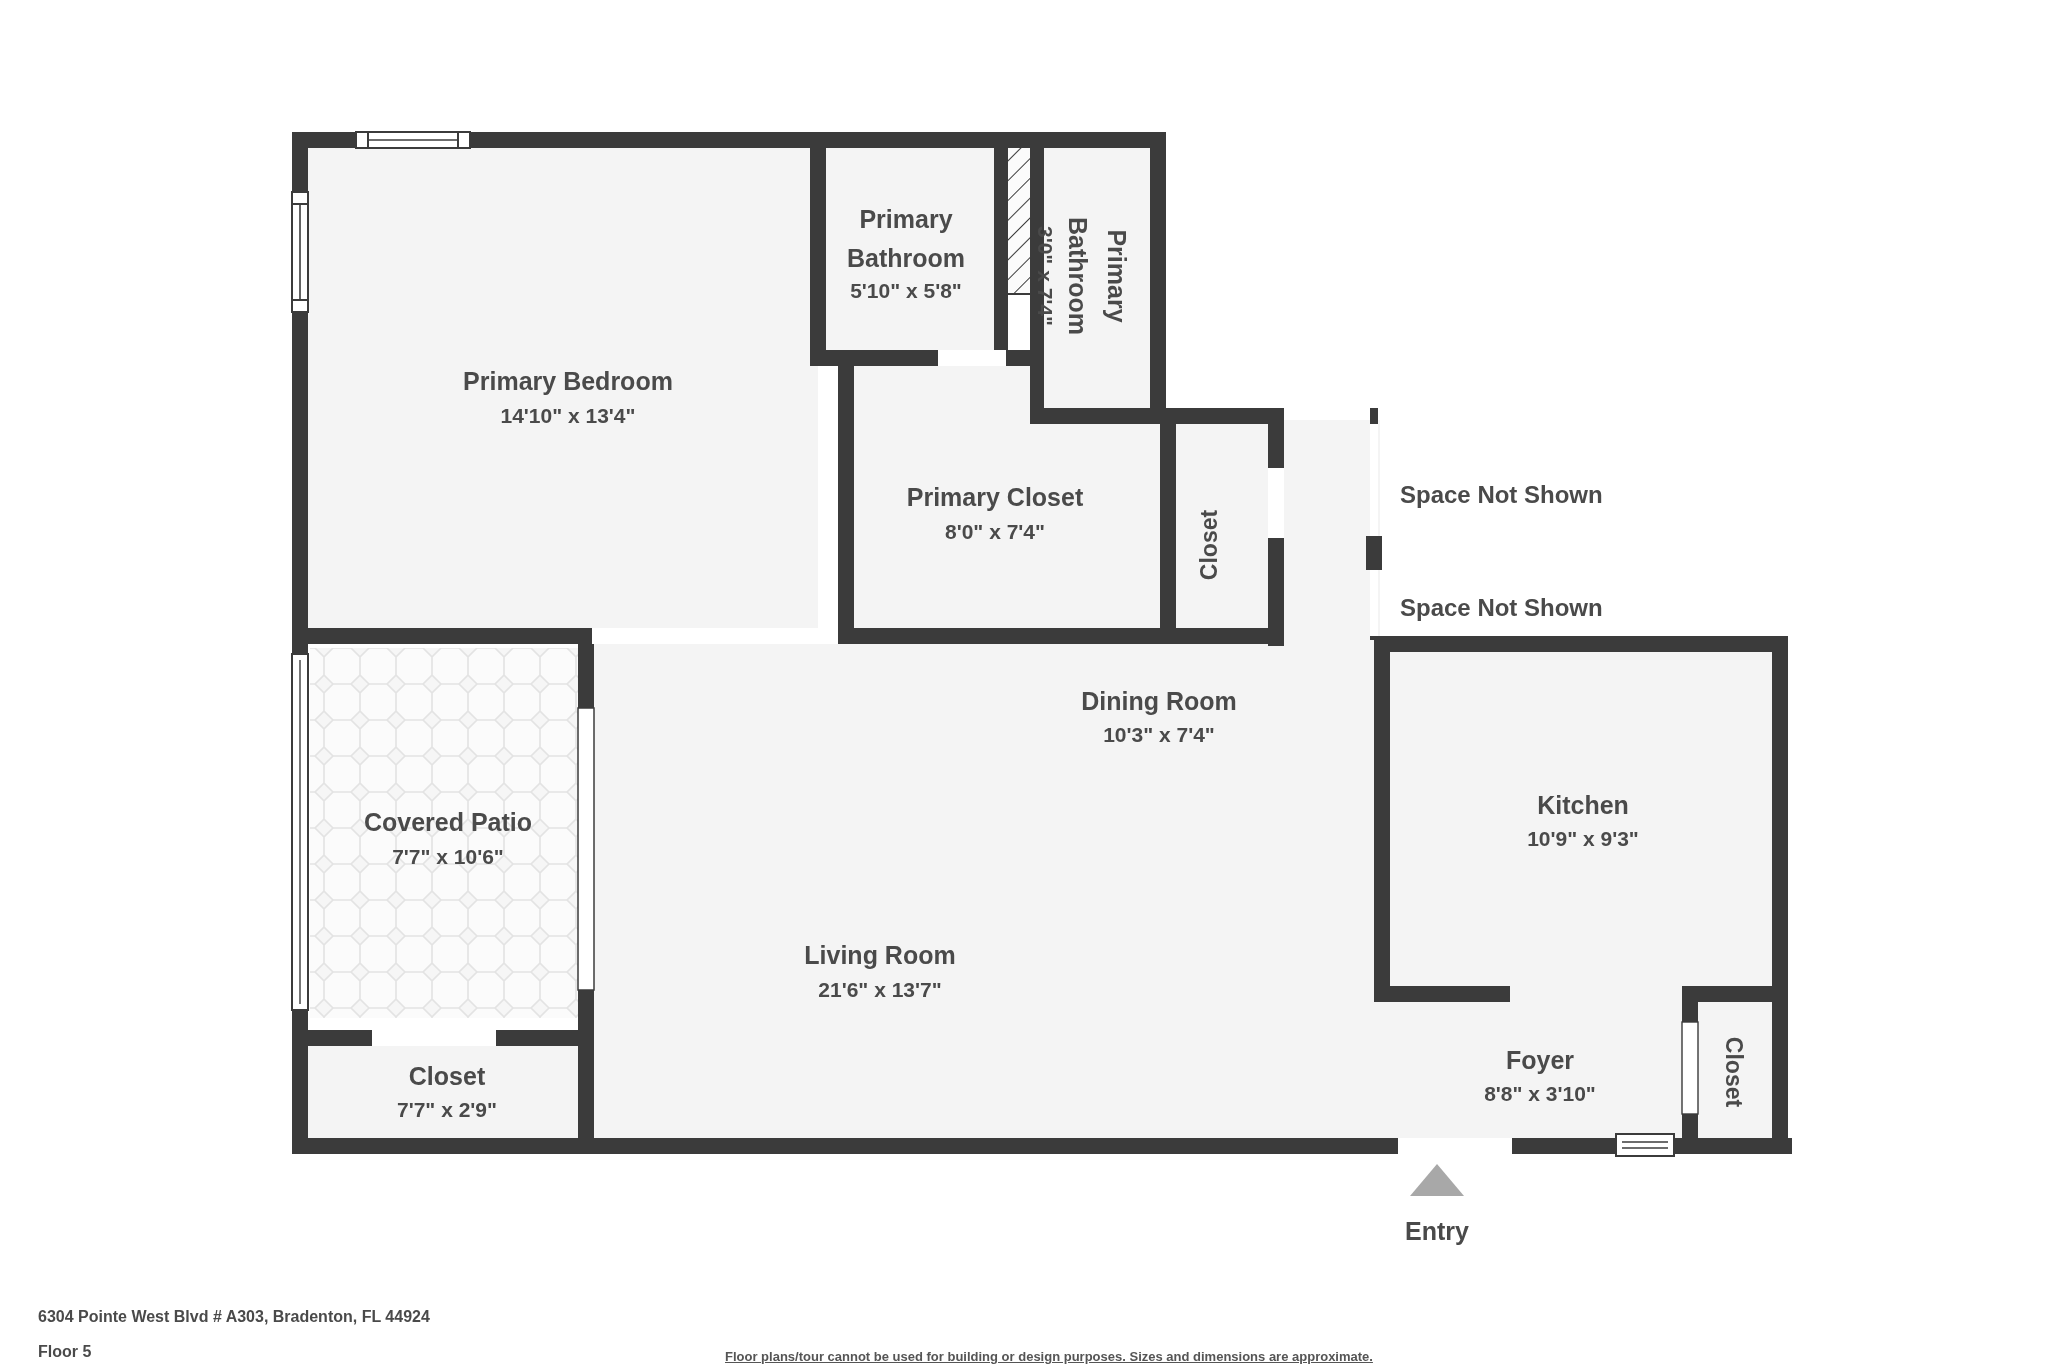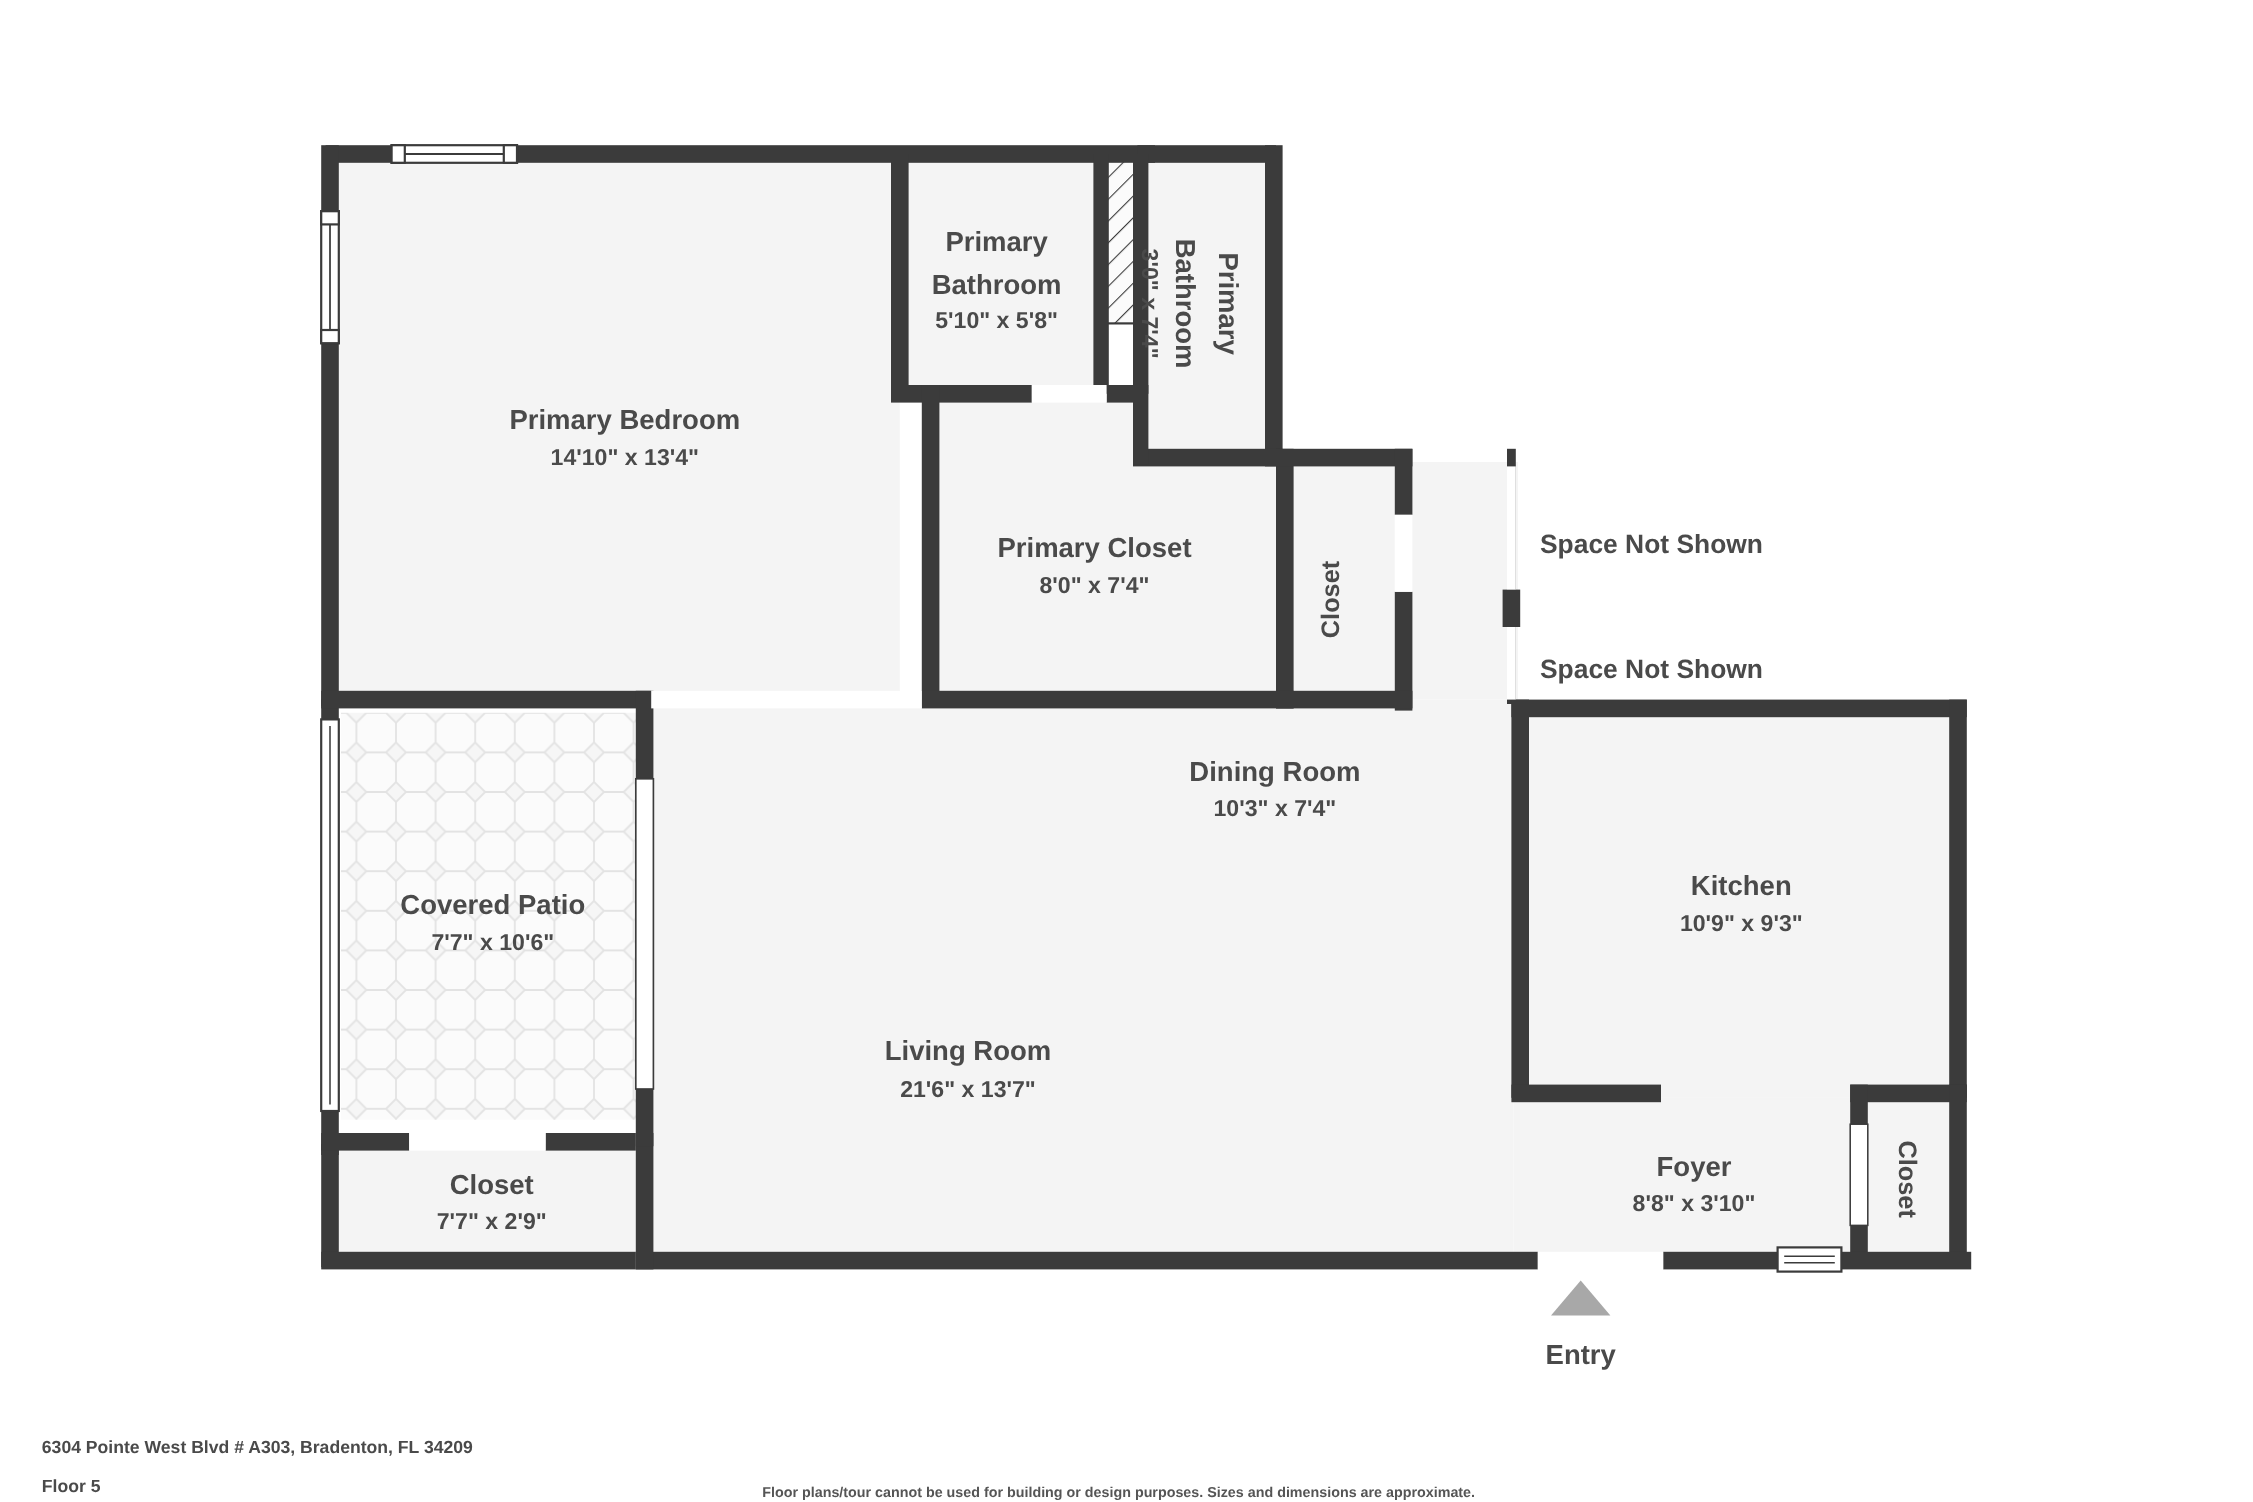--- a/index.html
+++ b/index.html
@@ -60,21 +60,21 @@
     position: absolute;
     font-family: "Liberation Sans", sans-serif;
     font-weight: bold;
     color: #4a4a4a;
     font-size: 16px;
     white-space: nowrap;
   }
   #addr-line { left: 38px; top: 1308px; }
   #floor-line { left: 38px; top: 1343px; }
   #disclaimer-line {
-    left: 693px; top: 1349px; font-size: 13px; color: #555;
+    left: 725px; top: 1349px; font-size: 13px; color: #555; text-decoration: underline;
   }
 </style>
 </head>
 <body>
 
 <svg id="plan-svg" viewBox="0 0 2048 1365">
   <defs>
     <pattern id="patioTile" x="0" y="0" width="36" height="36" patternUnits="userSpaceOnUse">
       <rect x="0" y="0" width="36" height="36" fill="#f6f6f6"></rect>
       <path d="M 9 0 L 27 0 L 36 9 L 36 27 L 27 36 L 9 36 L 0 27 L 0 9 Z" fill="#fbfbfb" stroke="#e3e3e3" stroke-width="1.6"></path>
@@ -270,15 +270,15 @@
     <text class="note-text" x="1400" y="503">Space Not Shown</text>
     <text class="note-text" x="1400" y="616">Space Not Shown</text>
   </g>
 
   <g>
     <polygon points="1437,1164 1464,1196 1410,1196" fill="#a8a8a8"></polygon>
     <text class="entry-text" x="1437" y="1240">Entry</text>
   </g>
 </svg>
 
-<div class="footer-line" id="addr-line">6304 Pointe West Blvd # A303, Bradenton, FL 34209</div>
+<div class="footer-line" id="addr-line">6304 Pointe West Blvd # A303, Bradenton, FL 44924</div>
 <div class="footer-line" id="floor-line">Floor 5</div>
 <div class="footer-line" id="disclaimer-line">Floor plans/tour cannot be used for building or design purposes. Sizes and dimensions are approximate.</div>
 
 </body></html>

